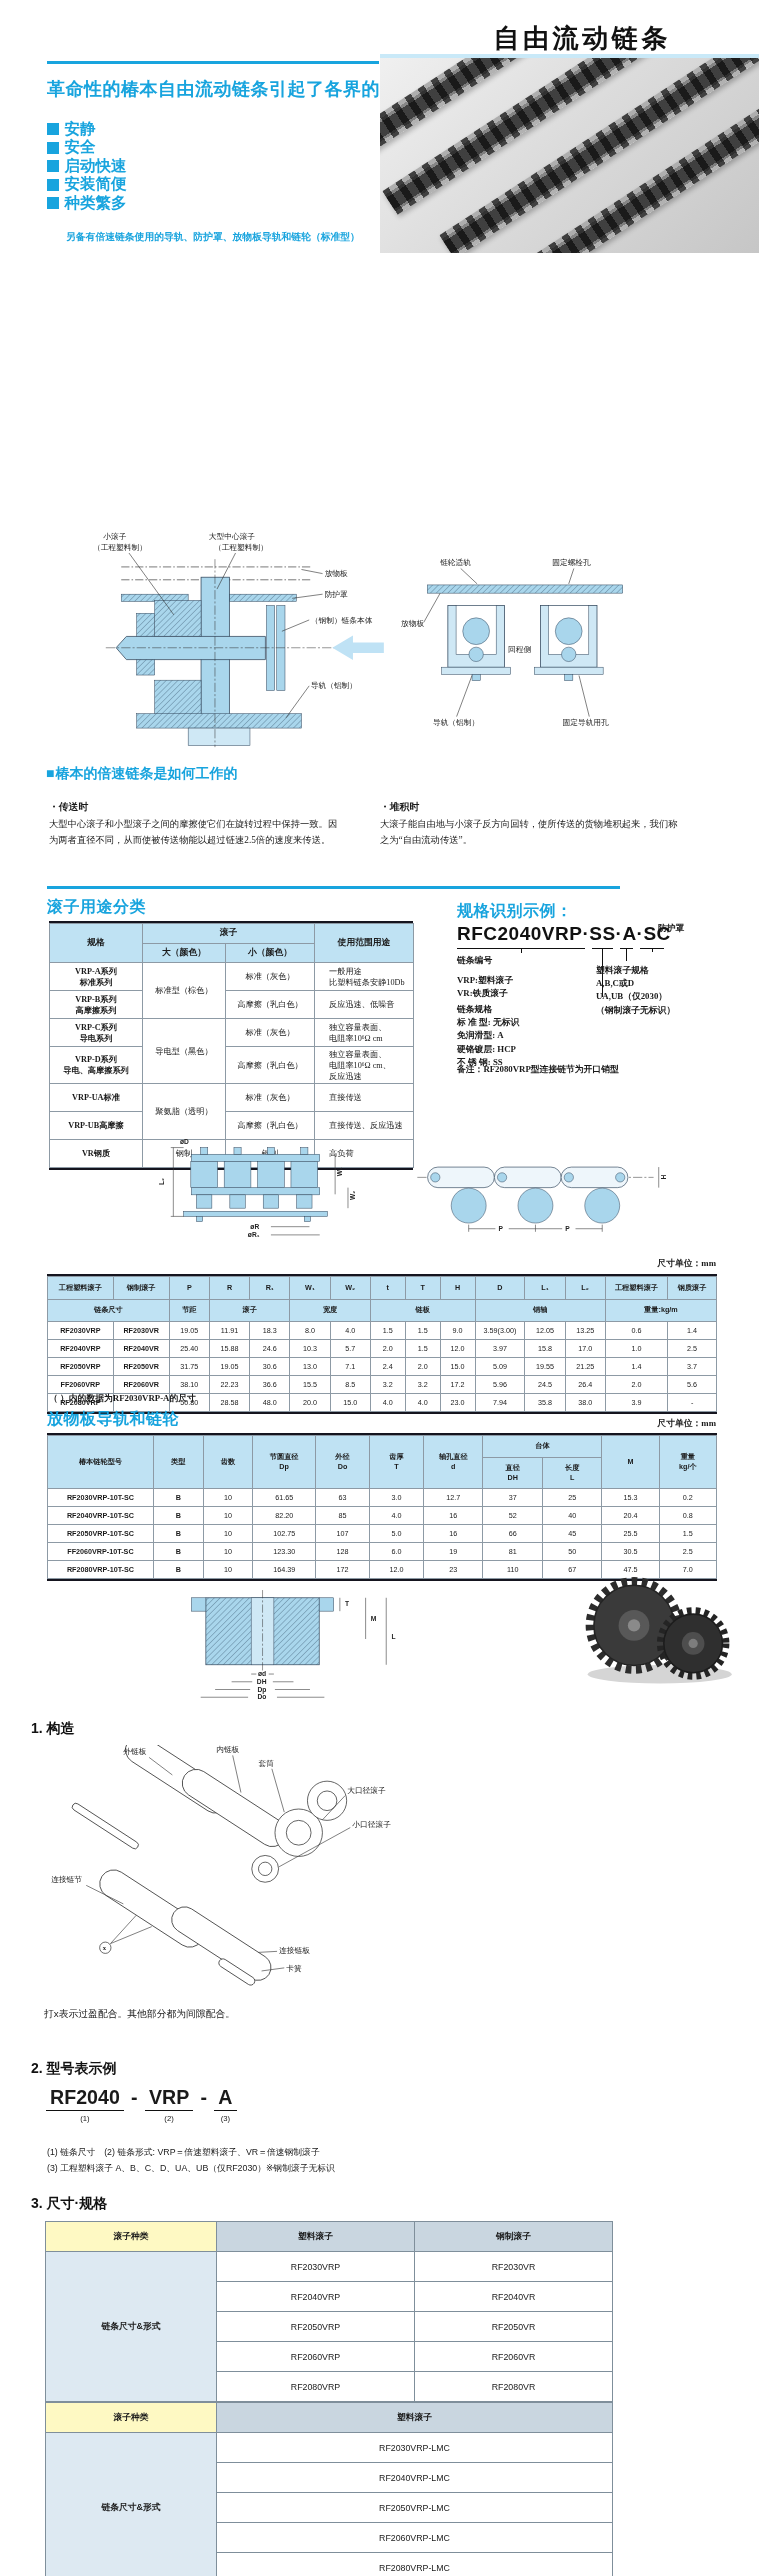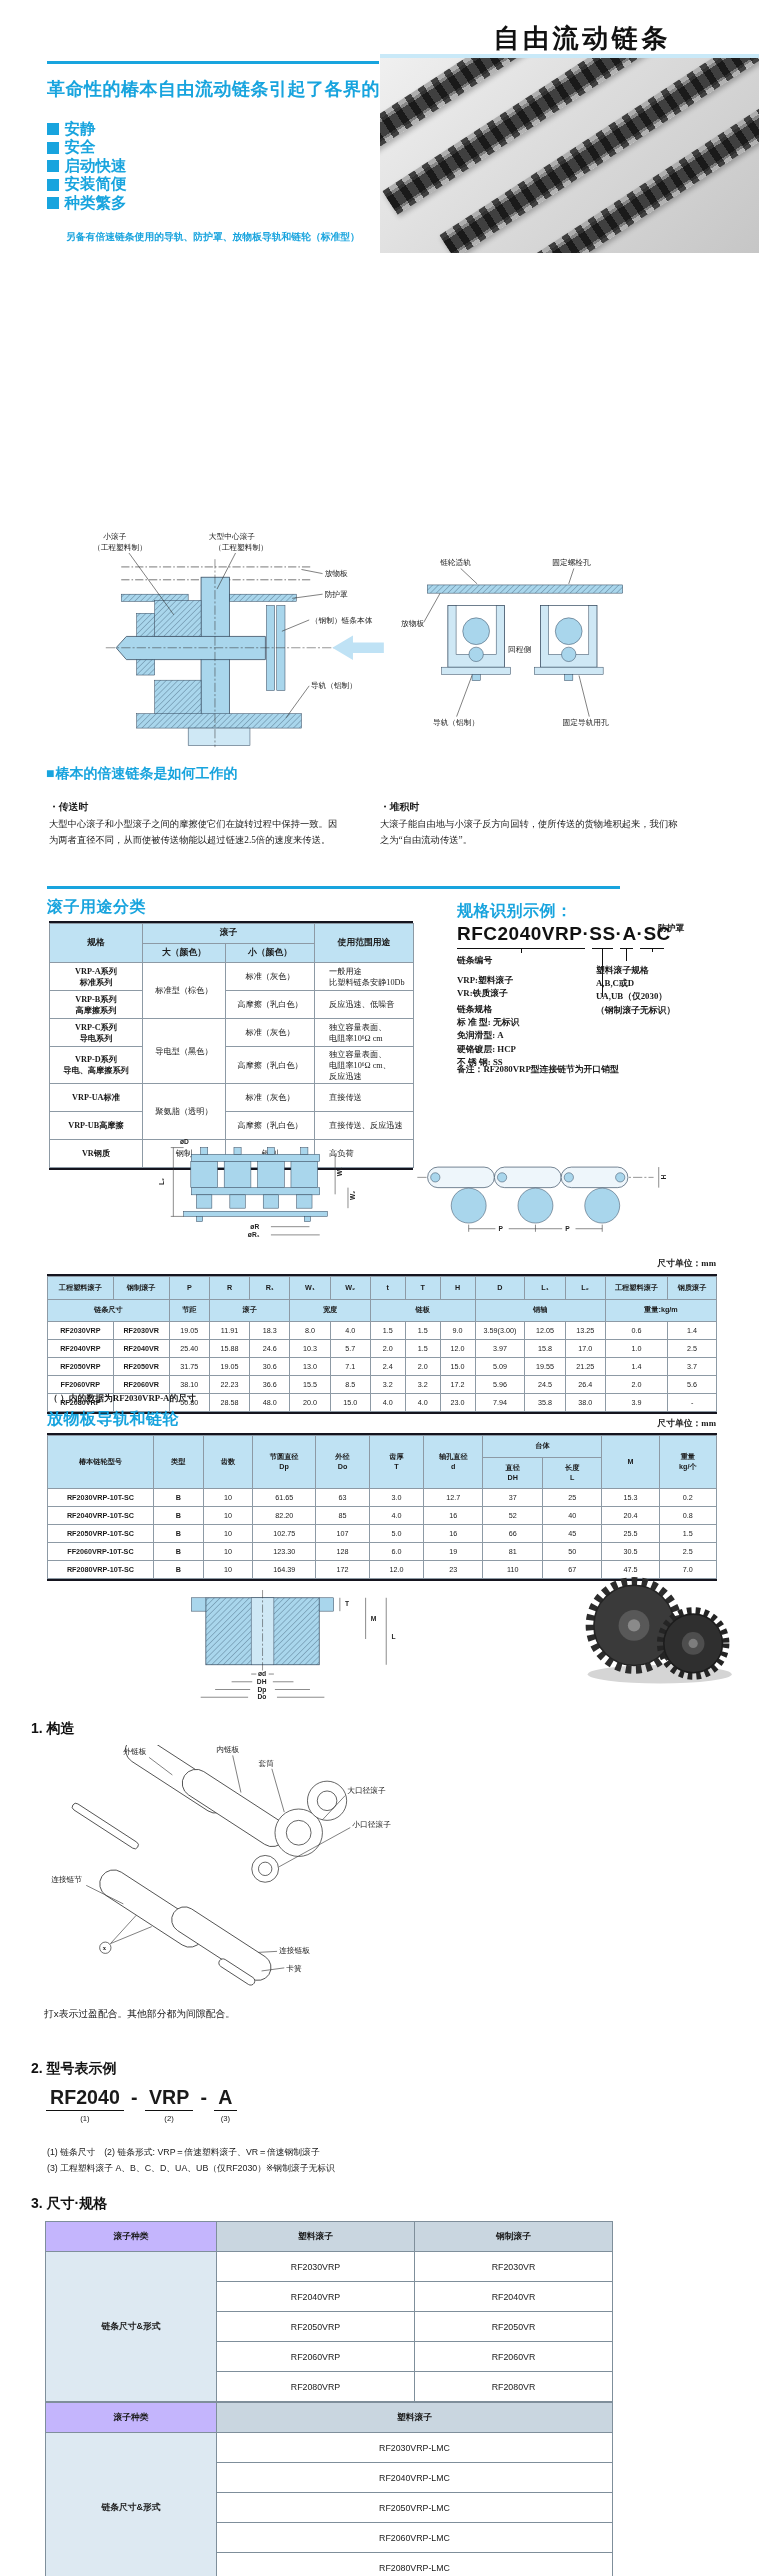--- a/index.html
+++ b/index.html
@@ -89,21 +89,21 @@
   .mdash{font-size:19.6px;font-weight:bold;padding-top:0;}
   .mnum{font-size:7.7px;margin-top:2.6px;}
   .mexp{position:absolute;left:1px;font-size:8.8px;}
   .mexp1{top:61px;} .mexp2{top:77px;}
 
   
   .btblwrap{position:absolute;left:45px;width:567px;}
   table.btbl{border-collapse:collapse;table-layout:fixed;width:100%;font-family:"Liberation Sans","DejaVu Sans",sans-serif;font-size:8.8px;}
   table.btbl th,table.btbl td{border:0.5px solid #7f8f9b;text-align:center;vertical-align:middle;height:27px;}
   table.btbl th{background:#c9d6e0;font-weight:bold;}
-  table.btbl th.h0{background:#c4b5fd;}
+  table.btbl th.h0{background:#fef9c3;}
   table.btbl td.rlabel{background:#dde9f2;font-weight:bold;}
   table.btbl td{background:#fff;}
 </style>
 </head>
 <body>
 
 <div id="page">
 
   <div class="title">自由流动链条</div>
   <div class="title-band"></div>

